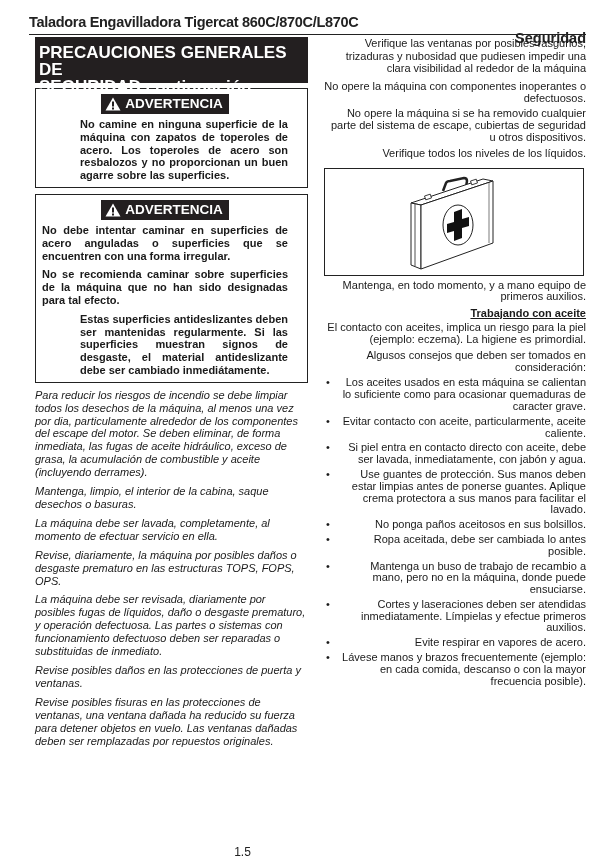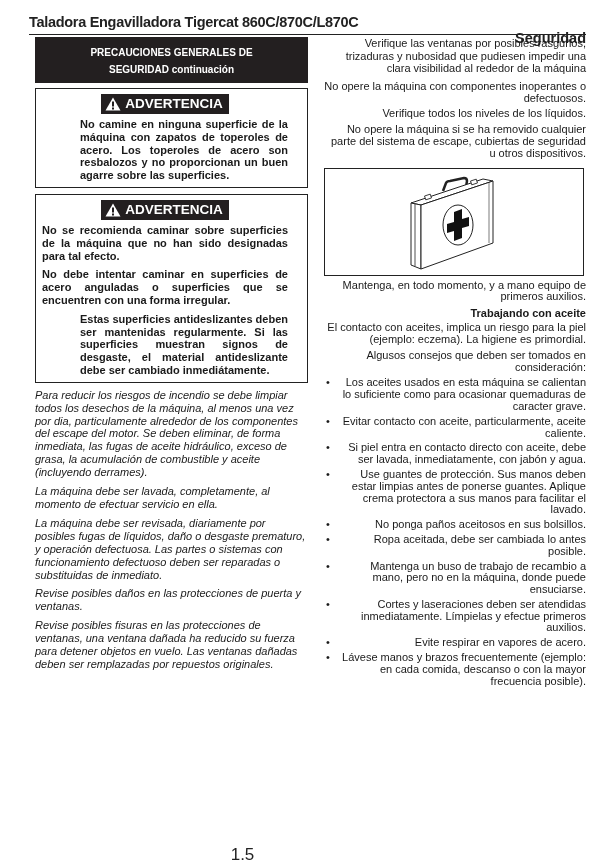--- a/index.html
+++ b/index.html
@@ -7,46 +7,46 @@
          font-family: "Liberation Sans", sans-serif; color: #1a1a1a; }
   .header { position: absolute; left: 29px; top: 12px; width: 557px; height: 22px;
             border-bottom: 1.5px solid #222; }
   .header .title { position: absolute; left: 0; top: 2px; font-size: 14.5px; font-weight: bold;
                    letter-spacing: -0.3px; color: #222; text-align: right; }
   .header .section { position: absolute; right: 0; top: 18px; font-size: 14.5px; font-weight: bold; color: #222; }
 
   .col-left { position: absolute; left: 35px; top: 37px; width: 273px; }
   .col-right { position: absolute; left: 324px; top: 37px; width: 262px; text-align: right; }
 
-  .banner { background: #231f20; color: #ffffff; text-align: center; font-weight: bold;
-            font-size: 10px; line-height: 17px; padding: 7px 4px 6px; height: 33px; }
+  .banner { background: #231f20; color: #ffffff; text-align: left; font-weight: bold;
+            font-size: 17px; line-height: 17px; padding: 7px 4px 6px; height: 33px; }
 
   .warn-box { border: 1.5px solid #222; margin-top: 5px; padding: 5px 19px 5px 6px; }
   .warn-head { text-align: center; margin-bottom: 4px; }
   .warn-label { display: inline-block; background: #231f20; color: #fff; font-weight: bold;
                 font-size: 13.5px; padding: 2px 6px 2px 4px; line-height: 16px; }
   .warn-label svg { vertical-align: -3px; margin-right: 4px; }
   .warn-text { font-weight: bold; font-size: 11px; line-height: 12.8px; text-align: justify;
                margin: 0 0 6px 0; color: #1a1a1a; }
   .warn-text:last-child { margin-bottom: 0; margin-left: 38px; }
 
   .para { font-size: 11px; line-height: 12.9px; margin: 0 0 6px 0; color: #1a1a1a; font-style: italic; }
   .col-left .body-paras { margin-top: 6px; }
 
   .r-para { font-size: 11px; line-height: 11.8px; margin: 0 0 4px 0; }
   .figure { border: 1.5px solid #222; height: 106px; margin: 8px 2px 4px 0; position: relative; }
   .figure svg { position: absolute; left: 0; top: 0; }
-  .subhead { font-weight: bold; font-size: 11px; line-height: 12px; margin: 0 0 3px 0; }
+  .subhead { font-weight: bold; font-size: 11px; line-height: 12px; margin: 0 0 3px 0; text-decoration: underline; }
   ul.bullets { list-style: none; margin: 0; padding: 0; }
   ul.bullets li { position: relative; padding-left: 18px; font-size: 11px; line-height: 11.8px;
                   margin-bottom: 3px; }
   ul.bullets li .dot { position: absolute; left: 2px; top: 0; }
 
   .page-number { position: absolute; left: 0; width: 485px; top: 845px; text-align: center;
-                 font-size: 17px; color: #222; }
+                 font-size: 12px; color: #222; }
 </style>
 </head>
 <body>
 
 <div class="header">
   <span class="title">Taladora Engavilladora Tigercat 860C/870C/L870C</span>
   <span class="section">Seguridad</span>
 </div>
 
 <div class="col-left">
@@ -71,39 +71,41 @@
   <div class="warn-box" style="margin-top:6px;">
     <div class="warn-head">
       <span class="warn-label">
         <svg width="16" height="14" viewBox="0 0 16 14">
           <polygon points="8,0.5 15.5,13.5 0.5,13.5" fill="#ffffff"></polygon>
           <rect x="7" y="4.5" width="2" height="5" fill="#231f20"></rect>
           <rect x="7" y="10.5" width="2" height="2" fill="#231f20"></rect>
         </svg><span>ADVERTENCIA</span>
       </span>
     </div>
+    <p class="warn-text">No debe intentar caminar en superficies de acero anguladas o superficies que se encuentren con una forma irregular.</p>
     <p class="warn-text">No se recomienda caminar sobre superficies de la máquina que no han sido designadas para tal efecto.</p>
-    <p class="warn-text">No debe intentar caminar en superficies de acero anguladas o superficies que se encuentren con una forma irregular.</p>
     <p class="warn-text">Estas superficies antideslizantes deben ser mantenidas regularmente.  Si las superficies muestran signos de desgaste, el material antideslizante debe ser cambiado inmediátamente.</p>
   </div>
 
   <div class="body-paras">
     <p class="para">Para reducir los riesgos de incendio se debe limpiar todos los desechos de la máquina, al menos una vez por dia, particulamente alrededor de los componentes del escape del motor.  Se deben eliminar, de forma inmediata, las fugas de aceite hidráulico, exceso de grasa, la acumulación de combustible y aceite (incluyendo derrames).</p>
+    <p class="para">Mantenga, limpio, el interior de la cabina, saque desechos o basuras.</p>
     <p class="para">La máquina debe ser lavada, completamente, al momento de efectuar servicio en ella.</p>
+    <p class="para">Revise, diariamente, la máquina por posibles daños o desgaste prematuro en las estructuras TOPS, FOPS, OPS.</p>
     <p class="para">La máquina debe ser revisada, diariamente por posibles fugas de líquidos, daño o desgaste prematuro, y operación defectuosa.  Las partes o sistemas con funcionamiento defectuoso deben ser reparadas o substituidas de inmediato.</p>
     <p class="para">Revise posibles daños en las protecciones de puerta y ventanas.</p>
     <p class="para">Revise posibles fisuras en las protecciones de ventanas, una ventana dañada ha reducido su fuerza para detener objetos en vuelo.  Las ventanas dañadas deben ser remplazadas por repuestos originales.</p>
   </div>
 </div>
 
 <div class="col-right">
   <p class="r-para" style="line-height:12.6px;margin-bottom:6px;">Verifique las ventanas por posibles rasguños, trizaduras y nubosidad que pudiesen impedir  una clara visibilidad al rededor de la máquina</p>
   <p class="r-para">No opere la máquina con componentes inoperantes o defectuosos.</p>
+  <p class="r-para">No opere la máquina si se ha removido cualquier parte del sistema de escape, cubiertas de seguridad u otros dispositivos.</p>
   <p class="r-para">Verifique todos los niveles de los líquidos.</p>
-  <p class="r-para">No opere la máquina si se ha removido cualquier parte del sistema de escape, cubiertas de seguridad u otros dispositivos.</p>
 
   <div class="figure">
     <svg width="258" height="106" viewBox="0 0 258 106">
 
       <path d="M118,22 L121,14 Q122,12 125,12 L139,9 Q142,9 142,12 L141,18" fill="none" stroke="#222" stroke-width="2.5"></path>
 
       <polygon points="86,34 158,10 168,12 96,36" fill="#fff" stroke="#222" stroke-width="1"></polygon>
 
       <rect x="100" y="26" width="6" height="4" fill="#fff" stroke="#222" stroke-width="0.8" transform="rotate(-18 103 28)"></rect>
       <rect x="146" y="11" width="6" height="4" fill="#fff" stroke="#222" stroke-width="0.8" transform="rotate(-18 149 13)"></rect>

